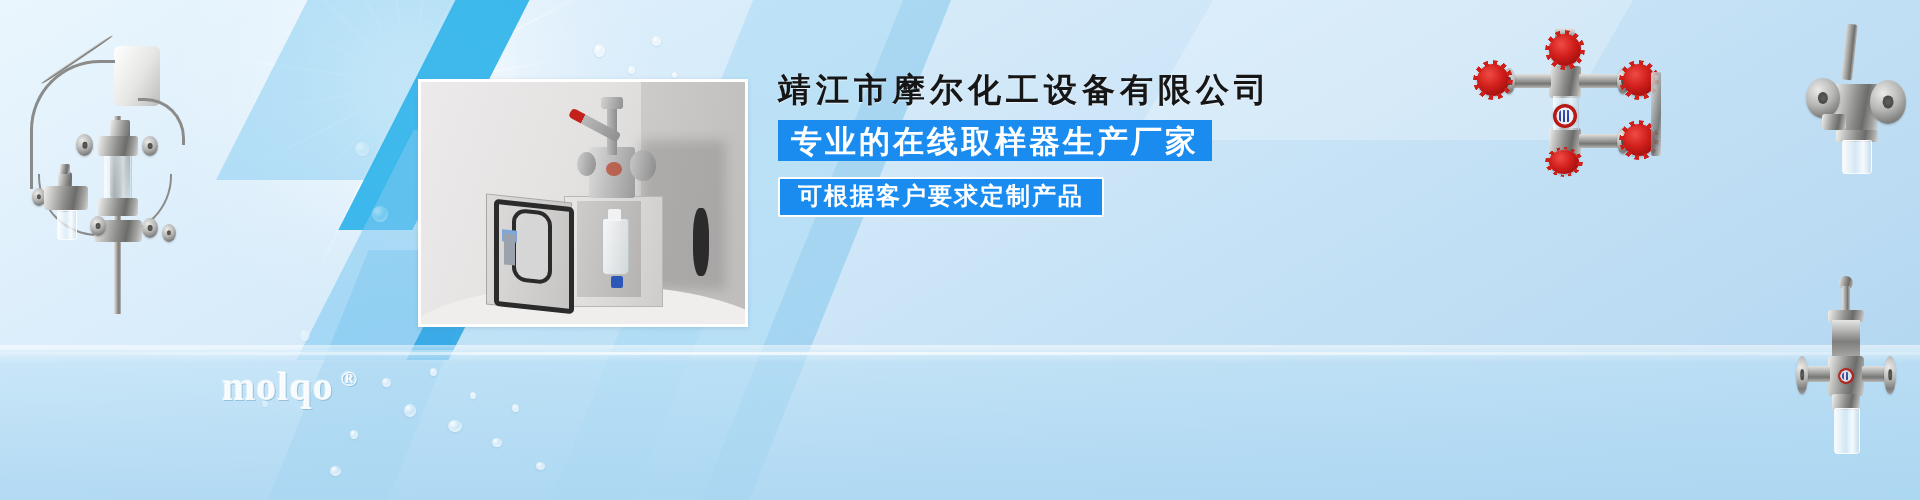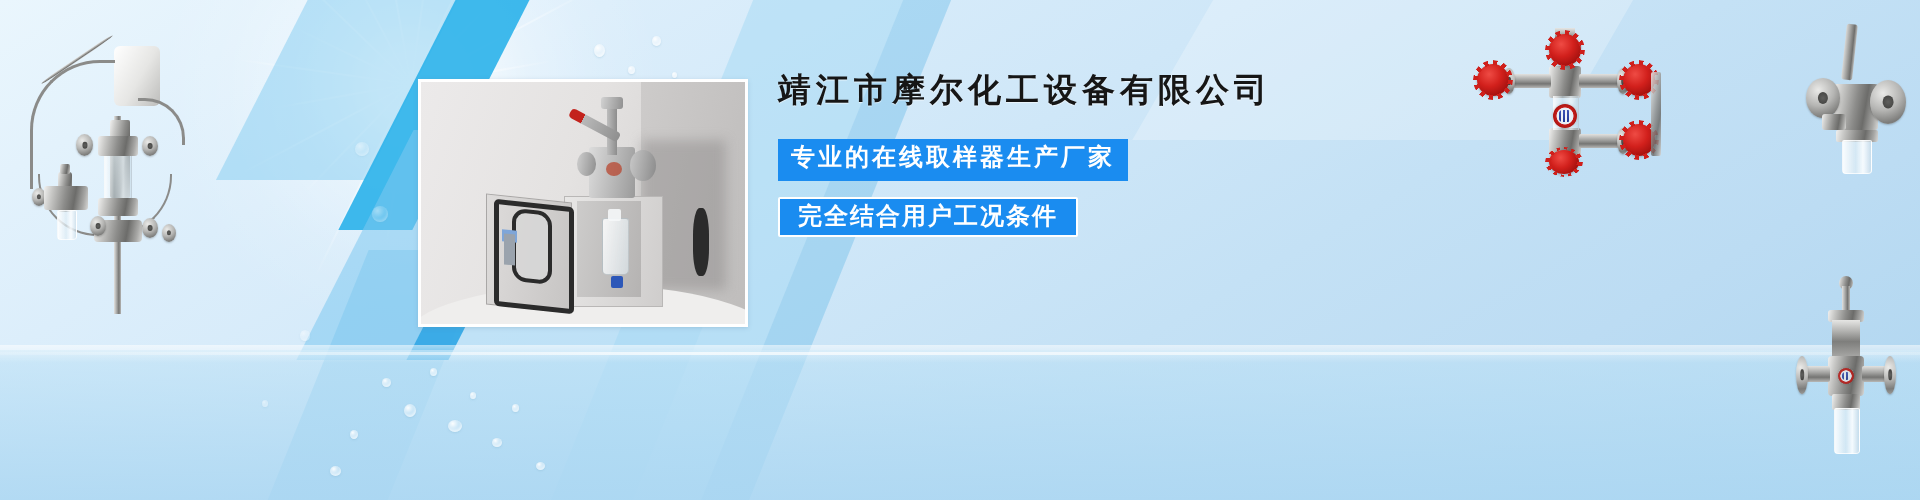--- a/index.html
+++ b/index.html
@@ -178,24 +178,24 @@
   #textblock{position:absolute;left:778px;top:74px;width:620px;}
 
   .company{
     font-family:"Liberation Serif","DejaVu Serif",serif;
     font-weight:700;font-size:33px;letter-spacing:5px;
     color:#161616;line-height:1;white-space:nowrap;
     text-shadow:0 1px 1px rgba(255,255,255,.6);
   }
 
   .headline{
-    display:inline-block;margin-top:32px;
+    display:inline-block;margin-top:13px;
     background:#1a8cf0;color:#ffffff;
-    font-weight:700;font-size:24px;letter-spacing:3px;
-    padding:6px 13px 12px 13px;line-height:1;white-space:nowrap;
+    font-weight:700;font-size:31px;letter-spacing:3px;
+    padding:6px 13px 4px 13px;line-height:1;white-space:nowrap;
   }
 
   .subline{
     margin-top:16px;font-size:22px;letter-spacing:.5px;
     color:#1b1b1b;white-space:nowrap;line-height:1.2;
     text-shadow:0 1px 1px rgba(255,255,255,.65);
   }
 
   .pill{
     display:inline-block;margin-top:16px;
@@ -333,21 +333,21 @@
     <div class="ph-valve-f2"></div>
     <div class="ph-valve-stem"></div>
     <div class="ph-valve-top"></div>
     <div class="ph-logo"></div>
     <div class="ph-lever"></div>
   </div>
 
   <div id="textblock">
     <div class="company">靖江市摩尔化工设备有限公司</div>
     <div><span class="headline">专业的在线取样器生产厂家</span></div>
-    <div><span class="pill">完全结合用户工况条件</span></div>
+    <div><span class="pill">可根据客户要求定制产品</span></div>
   </div>
 
   <div class="prod" style="left:1465px;top:28px;width:210px;height:132px;">
     <div class="metal-v" style="position:absolute;left:90px;top:0px;width:20px;height:18px;"></div>
     <div class="flange" style="left:84px;top:12px;width:32px;height:11px;"></div>
     <div class="metal" style="position:absolute;left:84px;top:38px;width:32px;height:32px;border-radius:3px;"></div>
     <div class="metal" style="position:absolute;left:84px;top:100px;width:32px;height:30px;border-radius:3px;"></div>
     <div class="sightglass" style="left:88px;top:68px;width:24px;height:34px;"></div>
     <div class="pipe" style="left:48px;top:46px;width:38px;height:14px;border-radius:2px;"></div>
     <div class="pipe" style="left:114px;top:46px;width:40px;height:14px;border-radius:2px;"></div>
@@ -382,14 +382,17 @@
     <div class="metal" style="position:absolute;left:30px;top:84px;width:36px;height:40px;border-radius:4px;"></div>
     <div class="pipe" style="left:6px;top:94px;width:26px;height:16px;border-radius:2px;"></div>
     <div class="pipe" style="left:64px;top:94px;width:26px;height:16px;border-radius:2px;"></div>
     <div class="flange" style="left:-2px;top:84px;width:12px;height:38px;"></div>
     <div class="flange" style="left:86px;top:84px;width:12px;height:38px;"></div>
     <div class="medallion" style="left:40px;top:96px;width:16px;height:16px;opacity:.85;"></div>
     <div class="metal" style="position:absolute;left:34px;top:122px;width:28px;height:16px;border-radius:2px;"></div>
     <div class="glassjar" style="left:36px;top:136px;width:24px;height:44px;"></div>
   </div>
 
+  <div id="watermark">
+    <span>molqo</span><span class="reg">®</span>
+  </div>
 
 </div>
 
 </body></html>

